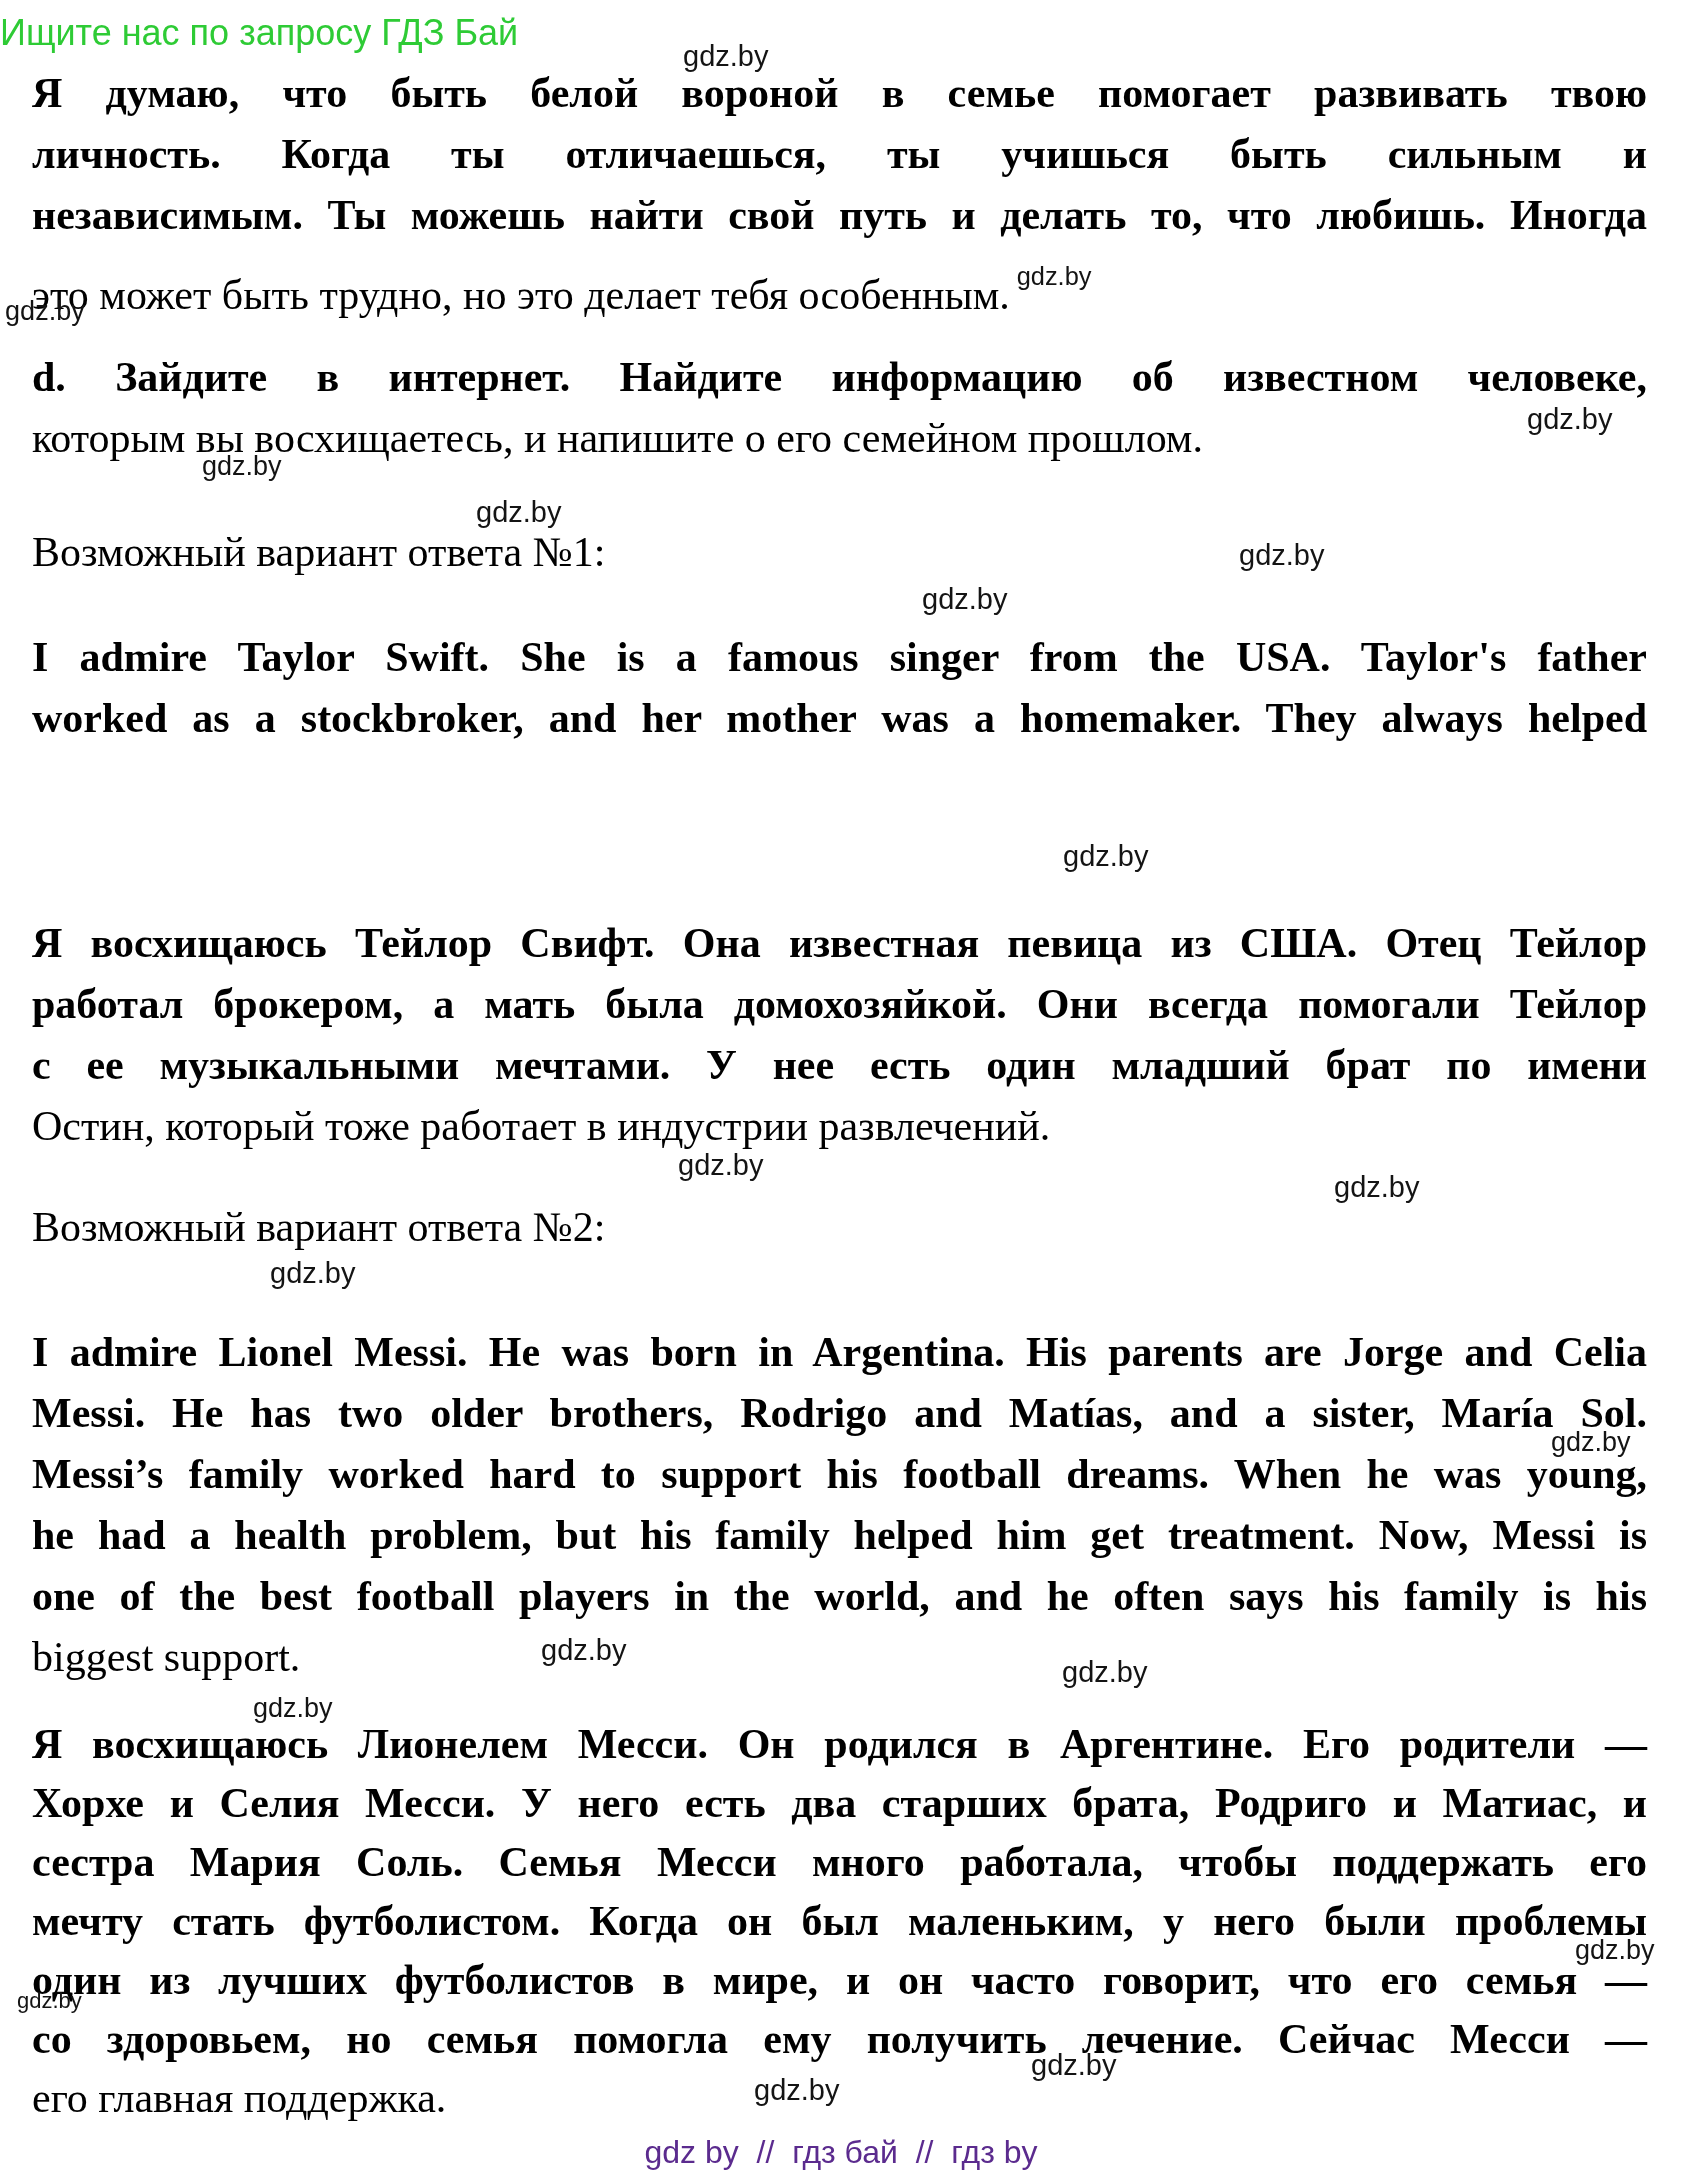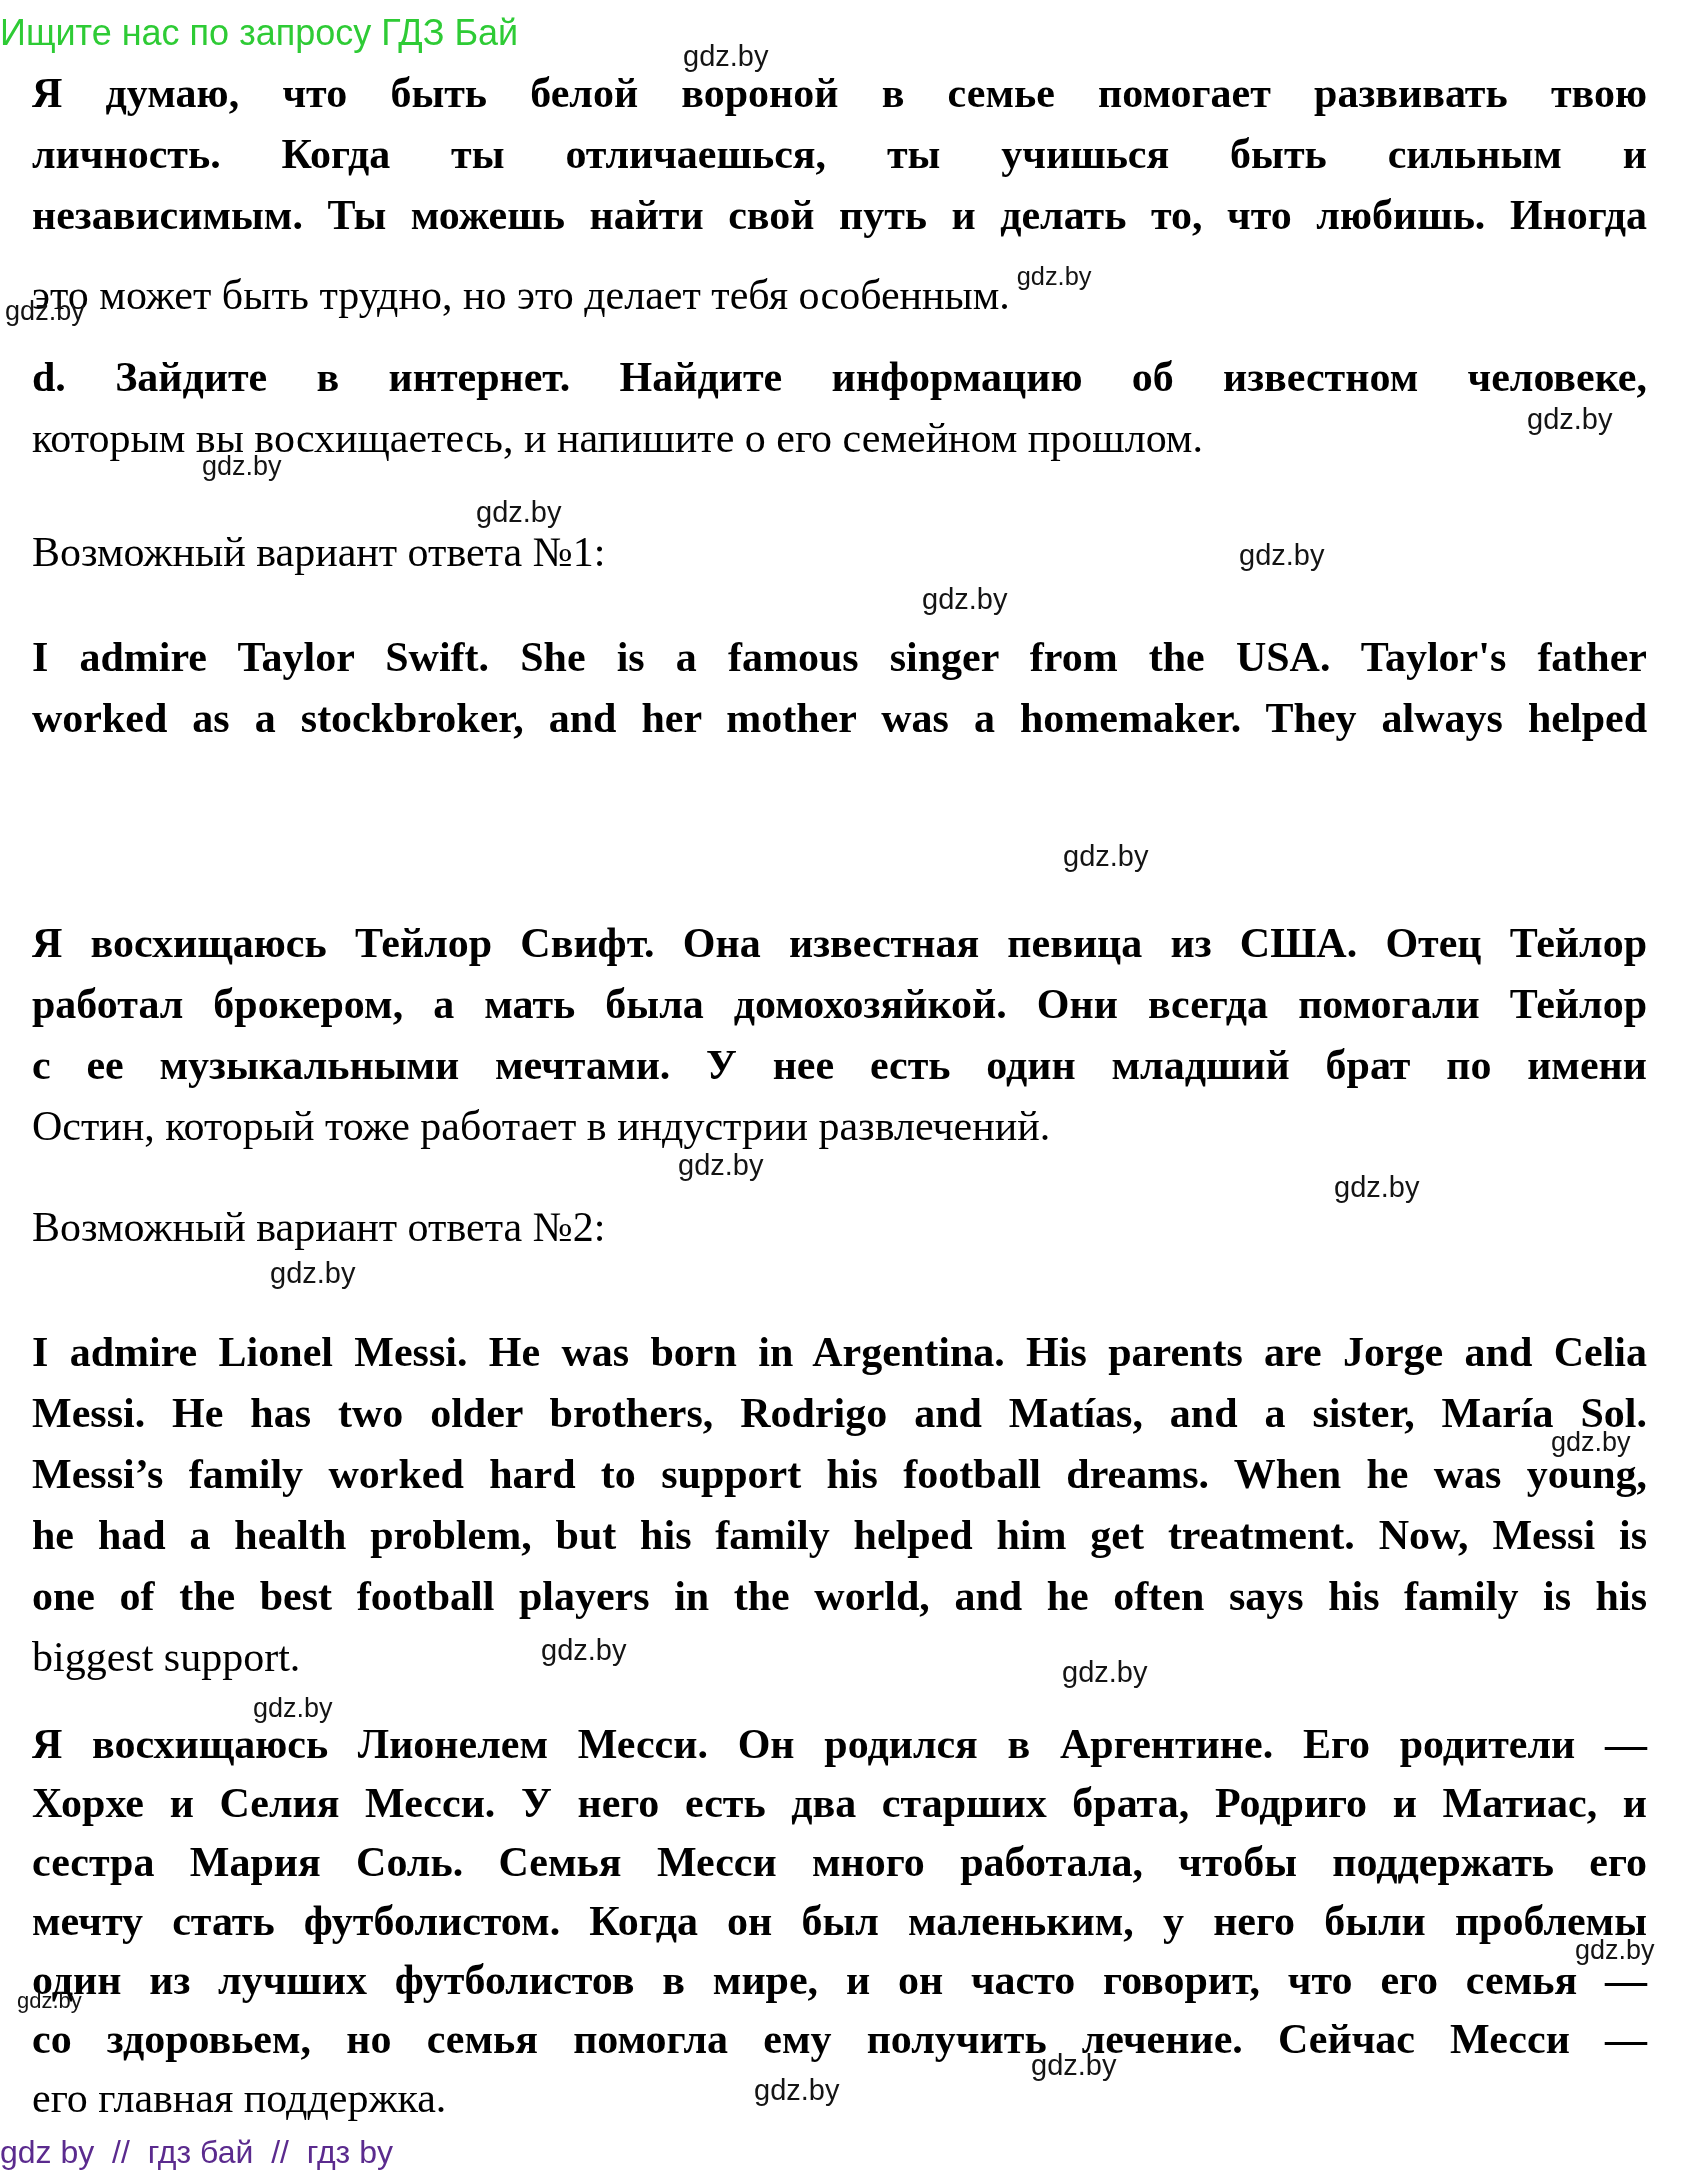--- a/index.html
+++ b/index.html
@@ -58,20 +58,21 @@
   .sup-wm{
     font-family:"Liberation Sans","DejaVu Sans",sans-serif;
     font-size:25.4px;
     vertical-align:24px;
     margin-left:6.8px;
     color:#141414;
   }
   .footer{
     position:absolute;
     top:2134px; left:0; right:0;
+    text-align:center;
     font-family:"Liberation Sans","DejaVu Sans",sans-serif;
     font-size:32px;
     line-height:36px;
     color:var(--purple);
     white-space:pre;
   }
 </style>
 </head>
 <body>
 

